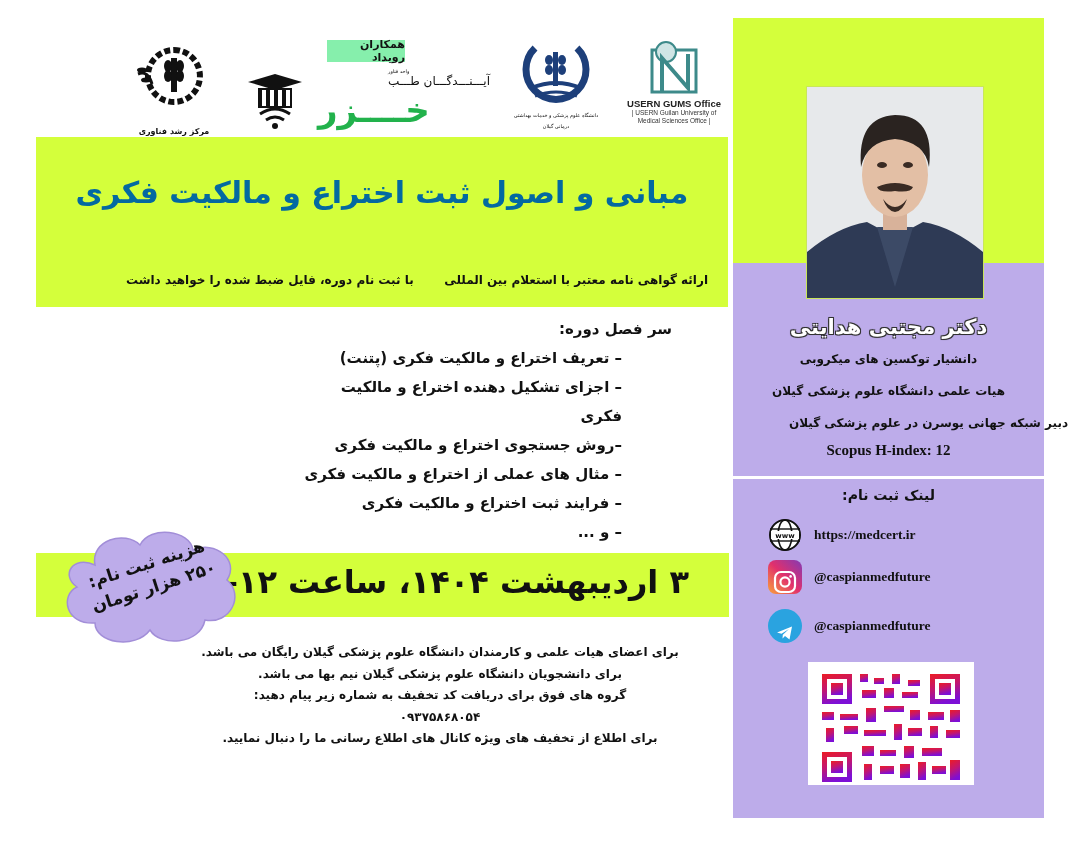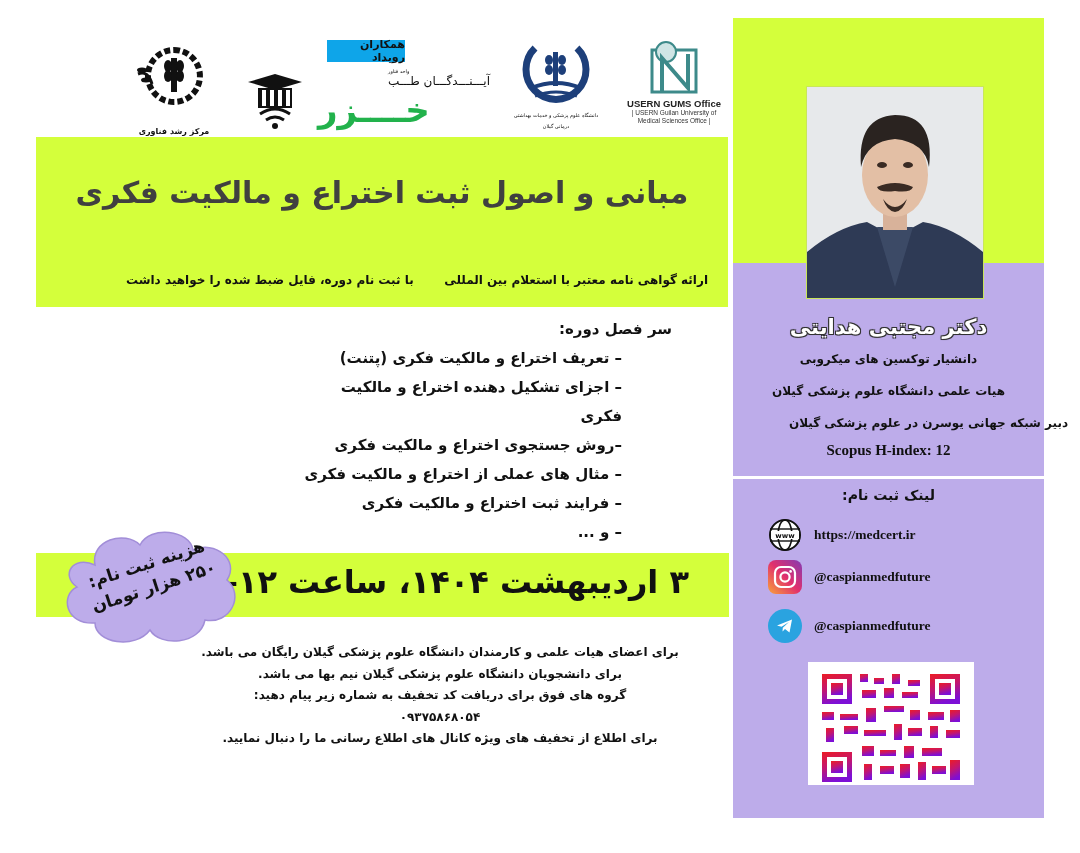--- a/index.html
+++ b/index.html
@@ -11,38 +11,38 @@
     }
     .abs { position: absolute; }
     .rtl { direction: rtl; }
 
     
     .logo-box { position: absolute; display: flex; flex-direction: column; align-items: center; }
     .logo-caption { font-size: 8px; font-weight: bold; text-align: center; line-height: 11px; }
     .logo-caption.small { font-size: 6px; font-weight: normal; }
     .partners-badge {
       position: absolute; left: 327px; top: 40px; width: 78px; height: 22px;
-      background: #0ea5e9; font-size: 11px; font-weight: bold;
+      background: #86efac; font-size: 11px; font-weight: bold;
       display: flex; align-items: center; justify-content: center; direction: rtl;
     }
     .khazar-name { position: absolute; left: 300px; top: 74px; width: 190px; direction: rtl; text-align: right;
       font-size: 12px; font-weight: normal; letter-spacing: 1px; }
     .khazar-sub { position: absolute; left: 388px; top: 68px; font-size: 5px; direction: rtl; }
     .khazar-green { position: absolute; left: 318px; top: 92px; width: 172px; direction: rtl; text-align: left;
       font-size: 34px; font-weight: bold; color: #22b24c; letter-spacing: 8px; line-height: 36px; }
     .usern-title { font-size: 9.5px; font-weight: bold; color: #222; font-family: "Liberation Sans", sans-serif; }
     .usern-sub { font-size: 6.5px; color: #333; font-family: "Liberation Sans", sans-serif; line-height: 8px; text-align: left; }
 
     
     .title-band {
       left: 36px; top: 137px; width: 692px; height: 170px; background: #d4ff3b;
     }
     .main-title {
       position: absolute; left: 0; right: 0; top: 38px; text-align: center;
-      font-size: 30px; font-weight: bold; direction: rtl; color: #404040;
+      font-size: 30px; font-weight: bold; direction: rtl; color: #0369a1;
     }
     .band-note { position: absolute; top: 136px; font-size: 12px; font-weight: bold; direction: rtl; }
 
     
     .syllabus { left: 300px; top: 320px; width: 372px; direction: rtl; text-align: right; }
     .syl-head { font-size: 15px; font-weight: bold; margin-right: 0px; margin-bottom: 6px; }
     .syl-item { font-size: 15px; font-weight: bold; line-height: 29px; padding-right: 50px; }
 
     
     .date-band { left: 36px; top: 553px; width: 693px; height: 64px; background: #d4ff3b; }
@@ -63,21 +63,21 @@
     .photo { left: 806px; top: 86px; width: 176px; height: 211px; background: #e6e8ea; overflow: hidden;
       border: 1px solid #c9e65a; }
     .divider { left: 733px; top: 476px; width: 311px; height: 3px; background: #ffffff; }
     .speaker-name { left: 733px; top: 315px; width: 311px; text-align: center; font-size: 21px; font-weight: bold;
       direction: rtl; color: #fff; text-shadow: 0 0 2px #333, 1px 1px 0 #333, -1px -1px 0 #333, 1px -1px 0 #333, -1px 1px 0 #333; }
     .speaker-role { left: 733px; width: 311px; text-align: center; font-size: 12px; font-weight: bold; direction: rtl; }
     .scopus { left: 733px; top: 442px; width: 311px; text-align: center; font-size: 15px; font-weight: bold;
       font-family: "Liberation Serif", serif; }
     .reg-head { left: 733px; top: 487px; width: 311px; text-align: center; font-size: 14px; font-weight: bold; direction: rtl; }
     .link-row { position: absolute; left: 768px; display: flex; align-items: center; gap: 12px; }
-    .link-icon { width: 34px; height: 34px; border-radius: 8px; display: flex; align-items: center; justify-content: center; }
+    .link-icon { width: 34px; height: 34px; border-radius: 8px; display: flex; align-items: flex-end; justify-content: center; }
     .link-text { font-family: "Liberation Serif", serif; font-weight: bold; font-size: 13.5px; color: #111; }
     .qr { left: 808px; top: 662px; width: 166px; height: 123px; background: #ffffff; }
   </style>
 </head>
 <body>
 
 <div class="logo-box" style="left:128px; top:44px; width:92px;gap:20px;">
   <svg width="80" height="62" viewBox="0 0 80 62">
     <path d="M40 6 A26 26 0 1 1 39.9 6" fill="none" stroke="#111" stroke-width="6" stroke-dasharray="6 3"></path>
     <rect x="37" y="14" width="6" height="34" fill="#111"></rect>

